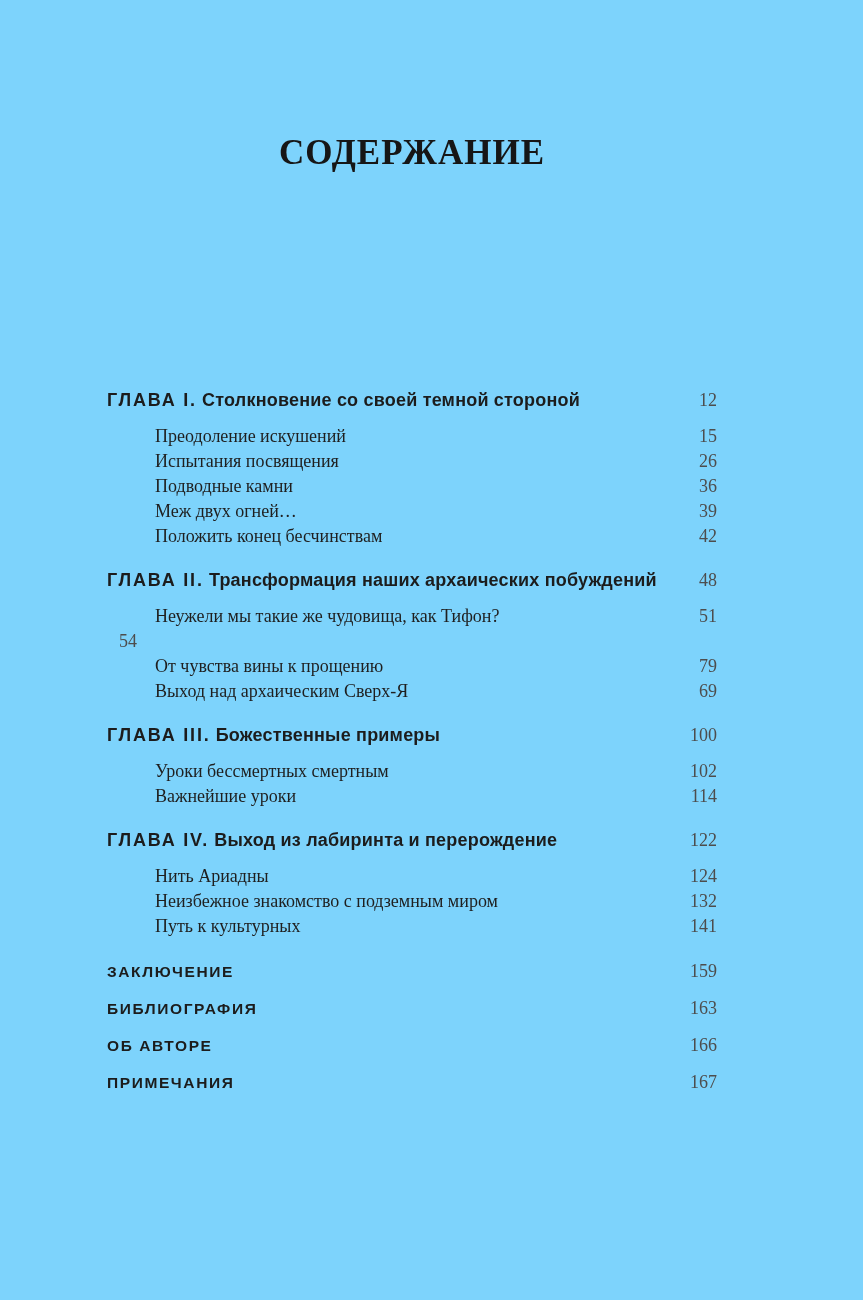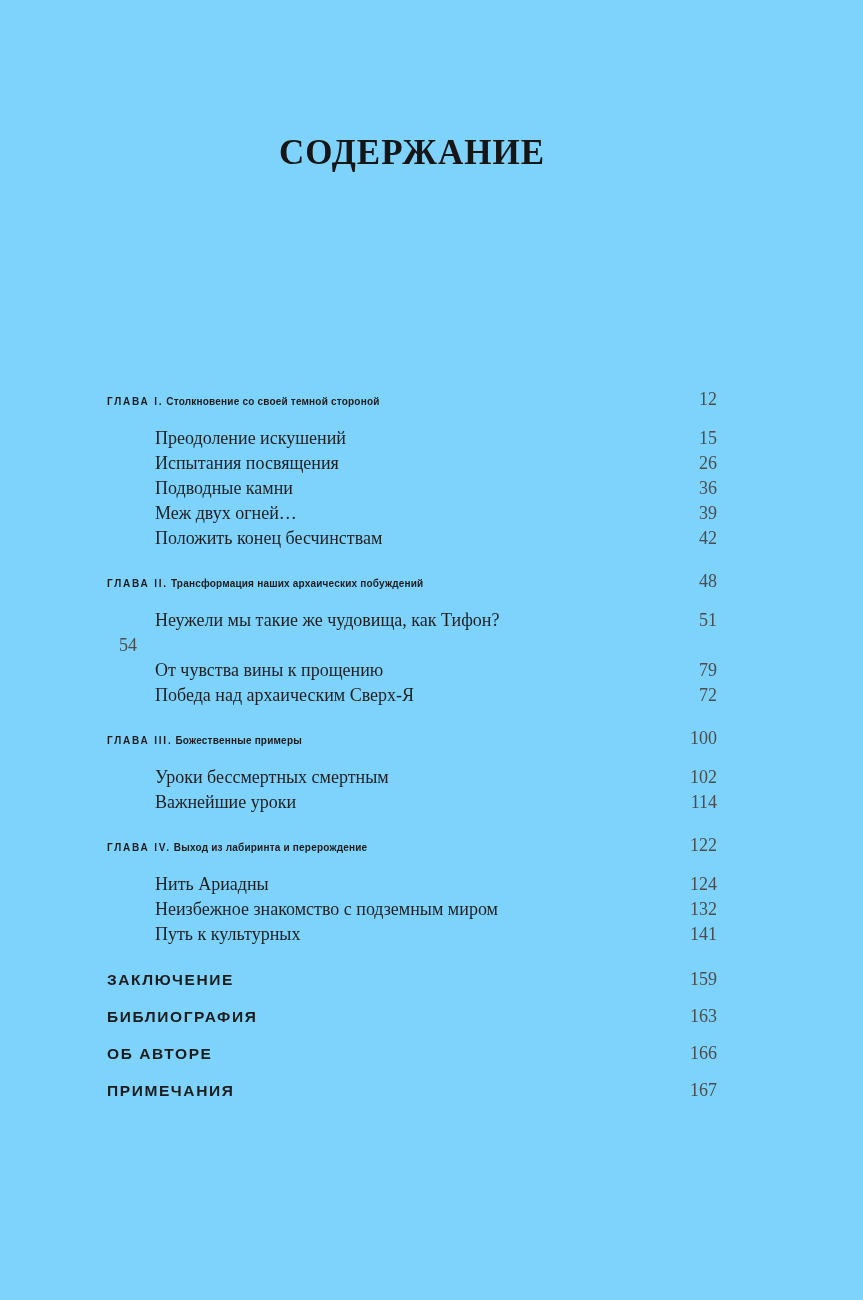--- a/index.html
+++ b/index.html
@@ -47,21 +47,21 @@
   .label-section {
     font-family: "Liberation Sans", "DejaVu Sans", sans-serif;
     font-weight: bold;
     font-size: 15.5px;
     line-height: 20px;
     letter-spacing: 1.6px;
     color: #1c1c1c;
   }
   .label-chapter {
     font-family: "Liberation Sans", "DejaVu Sans", sans-serif;
-    font-size: 10px;
+    font-size: 18px;
     line-height: 20px;
     color: #1c1c1c;
   }
   .chapter-prefix {
     font-weight: bold;
     letter-spacing: 1.8px;
   }
   .chapter-name {
     font-weight: 600;
     letter-spacing: 0.2px;
@@ -122,22 +122,22 @@
           <span class="page-num">51</span>
         </div>
         <div class="toc-row row-sub">
           <span class="page-num">54</span>
         </div>
         <div class="toc-row row-sub">
           <span class="label-sub">От чувства вины к прощению</span>
           <span class="page-num">79</span>
         </div>
         <div class="toc-row row-sub">
-          <span class="label-sub">Победа над архаическим Сверх-Я</span>
-          <span class="page-num">72</span>
+          <span class="label-sub">Выход над архаическим Сверх-Я</span>
+          <span class="page-num">69</span>
         </div>
         <div class="toc-row row-chapter">
           <span class="label-chapter"><span class="chapter-prefix">ГЛАВА III.</span><span class="chapter-name">&nbsp;Божественные примеры</span></span>
           <span class="page-num">100</span>
         </div>
         <div class="toc-row row-sub">
           <span class="label-sub">Уроки бессмертных смертным</span>
           <span class="page-num">102</span>
         </div>
         <div class="toc-row row-sub">

